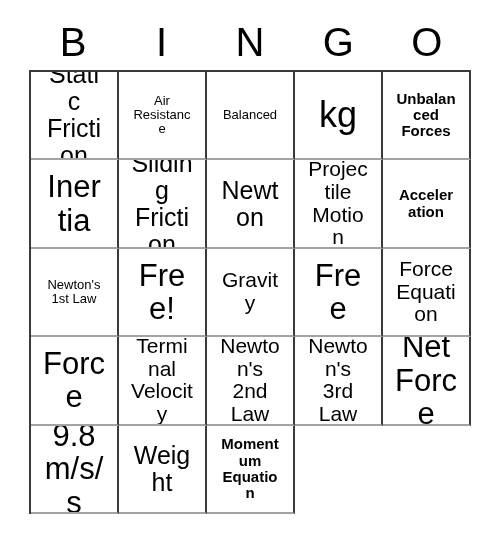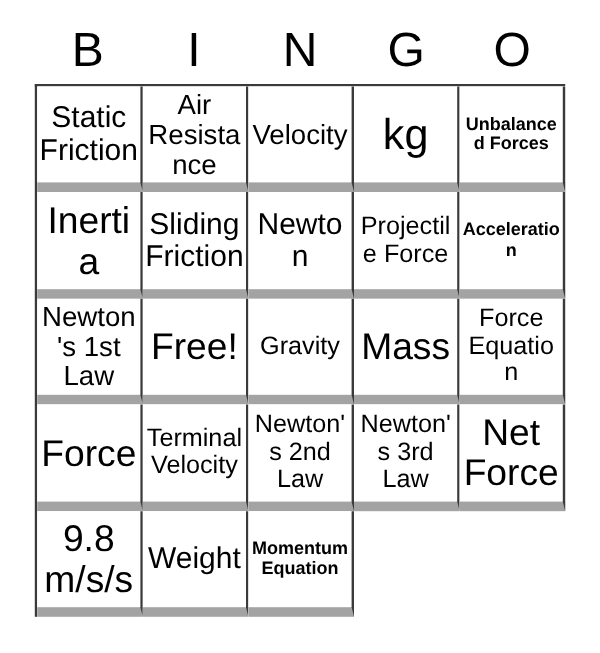--- a/index.html
+++ b/index.html
@@ -49,39 +49,39 @@
     display: grid;
     grid-template-columns: repeat(5, 1fr);
     grid-template-rows: repeat(5, 1fr);
     border-top: 2px solid #3a3a3a;
     border-left: 2px solid #3a3a3a;
     box-sizing: border-box;
     background: #ffffff;
   }
   .cell {
     border-right: 2px solid #3a3a3a;
-    border-bottom: 8px solid #a3a3a3;
+    border-bottom: 2px solid #a3a3a3;
     box-sizing: border-box;
     display: flex;
     align-items: center;
     justify-content: center;
     text-align: center;
-    padding: 1px 2px;
+    padding: 1px 12px;
     overflow: hidden;
     background: #ffffff;
   }
   .cell span {
     display: block;
     line-height: 1.08;
     width: 100%;
     word-wrap: break-word;
   }
   
   .cell[data-size="xs"] span  { font-size: 15px; font-weight: bold; }
-  .cell[data-size="s"] span   { font-size: 23px; }
+  .cell[data-size="s"] span   { font-size: 13px; }
   .cell[data-size="m"] span   { font-size: 21px; }
   .cell[data-size="l"] span   { font-size: 25px; }
   .cell[data-size="xl"] span  { font-size: 31px; }
   .cell[data-size="xxl"] span { font-size: 36px; }
 </style>
 </head>
 <body>
 
 <div id="card">
 
@@ -94,54 +94,54 @@
     </div>
 
   <div id="grid">
       <div class="cell" data-size="l">
         <span>Static Friction</span>
       </div>
       <div class="cell" data-size="s">
         <span>Air Resistance</span>
       </div>
       <div class="cell" data-size="s">
-        <span>Velocity</span>
+        <span>Balanced</span>
       </div>
       <div class="cell" data-size="xxl">
         <span>kg</span>
       </div>
       <div class="cell" data-size="xs">
         <span>Unbalanced Forces</span>
       </div>
       <div class="cell" data-size="xl">
         <span>Inertia</span>
       </div>
       <div class="cell" data-size="l">
         <span>Sliding Friction</span>
       </div>
       <div class="cell" data-size="l">
         <span>Newton</span>
       </div>
       <div class="cell" data-size="m">
-        <span>Projectile Force</span>
+        <span>Projectile Motion</span>
       </div>
       <div class="cell" data-size="xs">
         <span>Acceleration</span>
       </div>
       <div class="cell" data-size="s">
         <span>Newton's 1st Law</span>
       </div>
       <div class="cell" data-size="xl">
         <span>Free!</span>
       </div>
       <div class="cell" data-size="m">
         <span>Gravity</span>
       </div>
       <div class="cell" data-size="xl">
-        <span>Mass</span>
+        <span>Free</span>
       </div>
       <div class="cell" data-size="m">
         <span>Force Equation</span>
       </div>
       <div class="cell" data-size="xl">
         <span>Force</span>
       </div>
       <div class="cell" data-size="m">
         <span>Terminal Velocity</span>
       </div>

